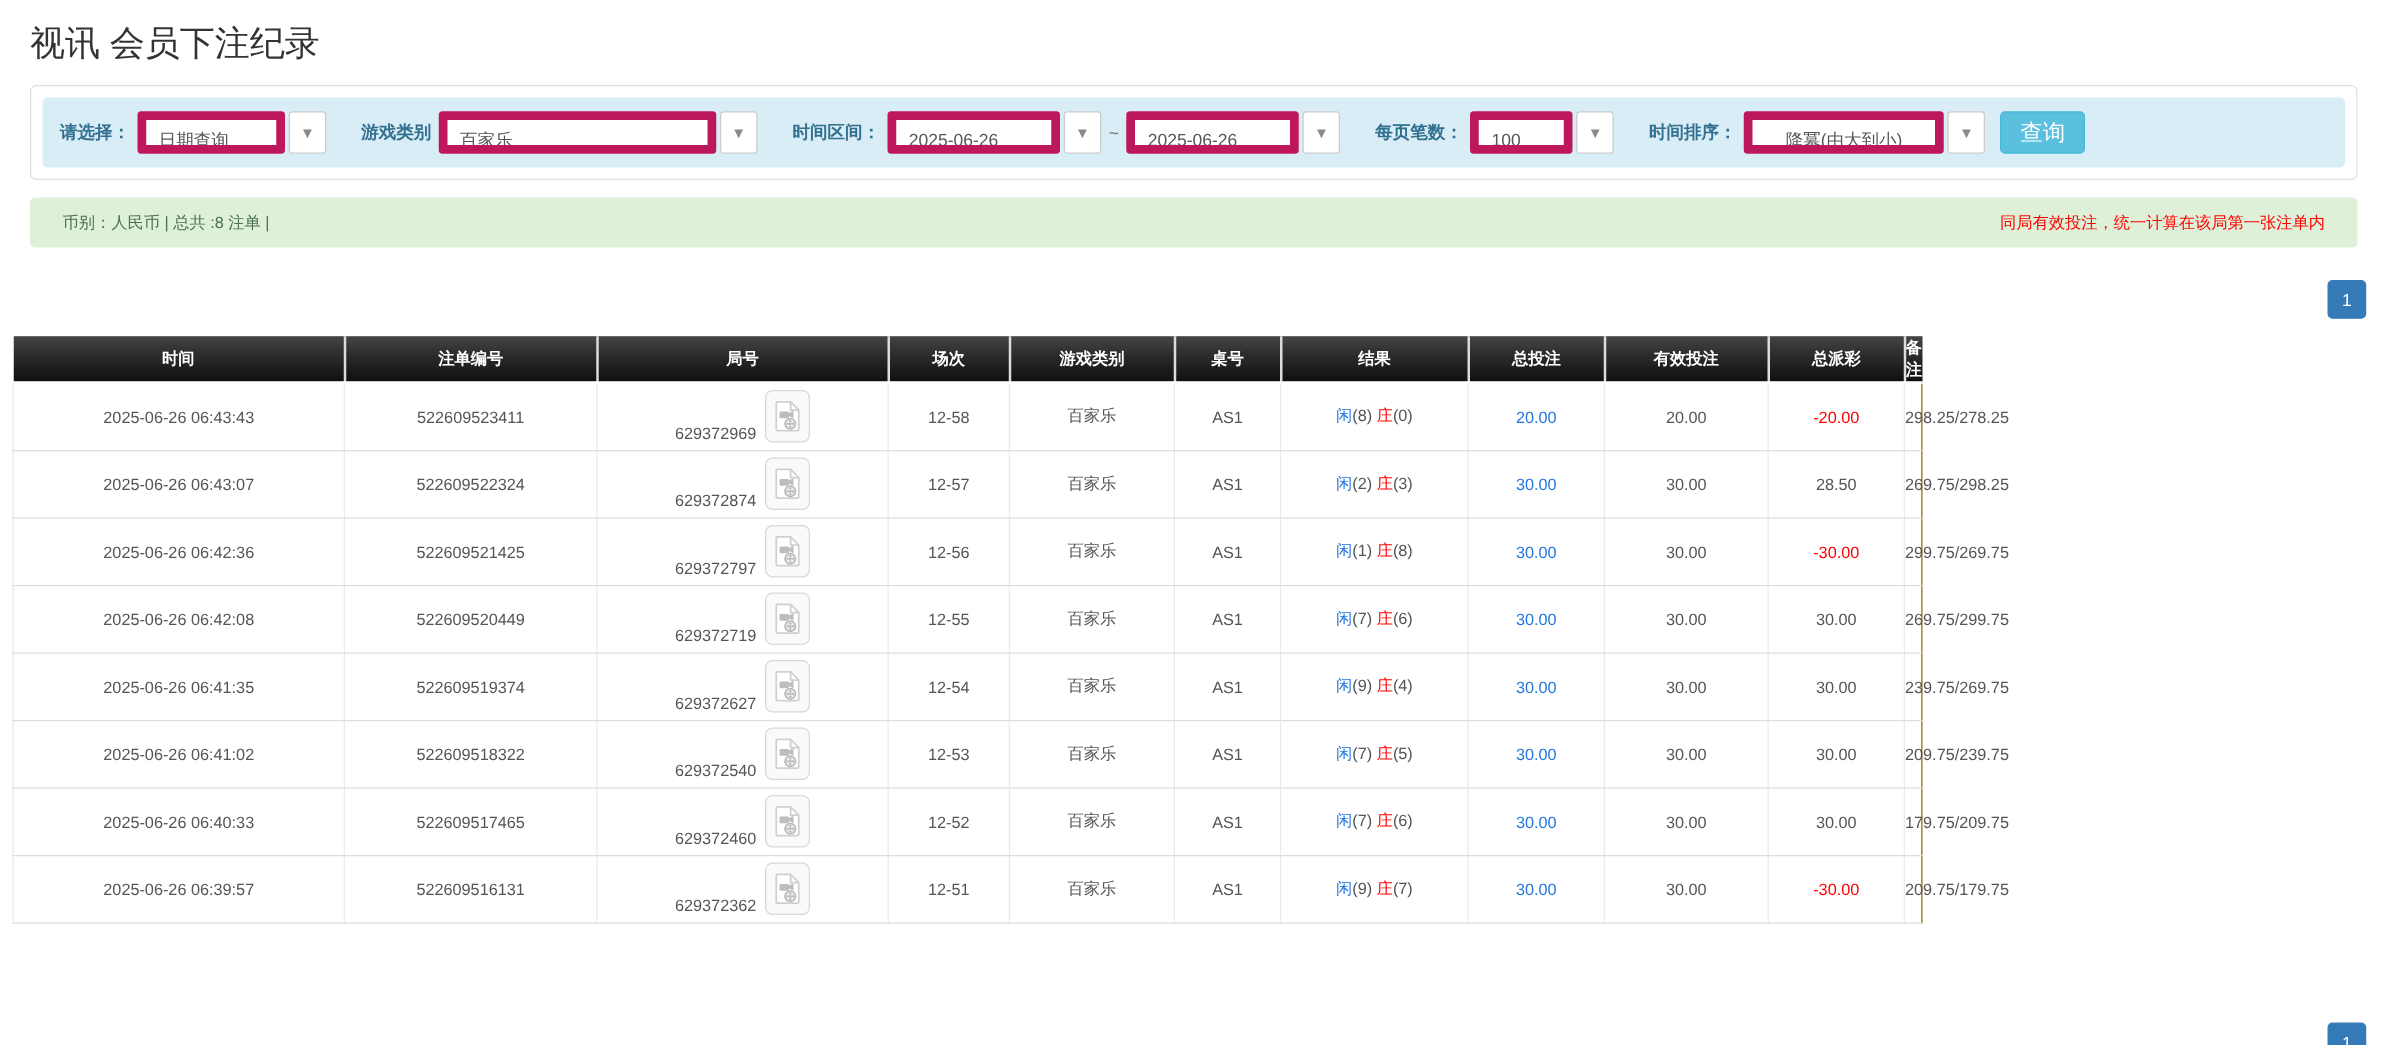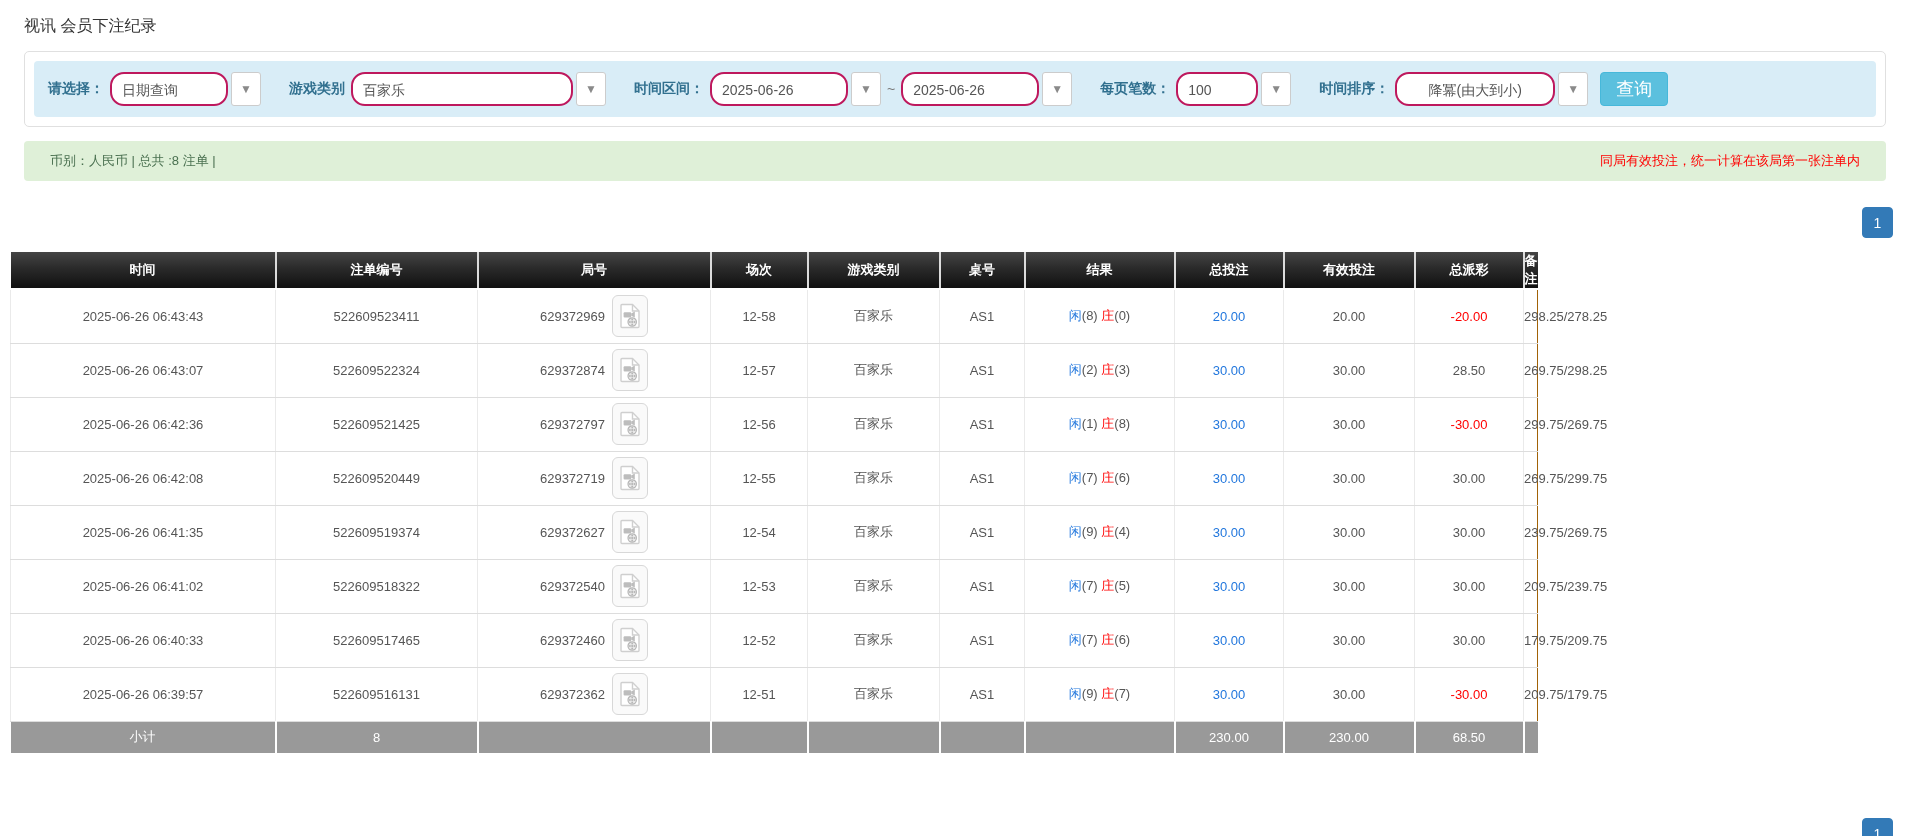--- a/index.html
+++ b/index.html
@@ -1,29 +1,29 @@
 <!DOCTYPE html>
 <html><head>
 <meta charset="utf-8">
 <style>
   * { box-sizing: border-box; margin: 0; padding: 0; }
   html, body {
     width: 1910px; height: 836px; overflow: hidden; background: #fff;
     font-family: "Liberation Sans", "DejaVu Sans", sans-serif;
     position: relative;
   }
-  .page-title { margin: 16px 24px 14px; font-size: 16px; font-weight: 400; color: #333; }
+  .page-title { margin: 16px 24px 14px; font-size: 28px; font-weight: 400; color: #333; }
 
   .filter-panel { margin: 0 24px; border: 1px solid #e0e0e0; border-radius: 5px; padding: 9px; background: #fff; }
   .filter-bar { background: #d9edf7; border-radius: 4px; padding: 11px 12px; display: flex; align-items: center; }
   .flabel { color: #31708f; font-weight: bold; font-size: 14px; white-space: nowrap; margin: 0 6px 0 28px; }
   .flabel:first-child { margin-left: 2px; }
   .combo { display: flex; align-items: center; }
   .combo .val {
-    background: #fff; border: 2px solid #be185d; border-radius: 14px; height: 34px;
+    background: #fff; border: 7px solid #be185d; border-radius: 3px; height: 34px;
     line-height: 32px; padding: 0 10px; font-size: 14px; color: #555; overflow: hidden; white-space: nowrap;
   }
   .combo .arrow {
     width: 30px; height: 34px; background: #fff; border: 1px solid #ccc; border-radius: 3px;
     display: flex; align-items: center; justify-content: center; color: #8a8a8a; font-size: 12px;
     margin-left: 3px; cursor: pointer;
   }
   .w-select .val { width: 118px; }
   .w-game .val { width: 222px; }
   .w-date .val { width: 138px; }
@@ -61,21 +61,21 @@
     border-bottom: 1px solid #ddd; border-right: 1px solid #eaeaea;
   }
   tbody td:first-child { border-left: 1px solid #eaeaea; }
   tbody td:last-child { border-right: 1px solid #a16207; }
   tfoot td {
     height: 33px; background: #999; color: #fff; text-align: center; font-size: 13px;
     border-right: 2px solid #fff; border-bottom: 2px solid #fff;
   }
   tfoot td:last-child { border-right: none; }
 
-  .round-wrap { display: inline-flex; align-items: center; justify-content: center; }
+  .round-wrap { display: inline-flex; align-items: flex-end; justify-content: center; }
   .video-btn {
     width: 36px; height: 42px; border: 1px solid #d8d8d8; border-radius: 6px; background: #fafafa;
     display: inline-flex; align-items: center; justify-content: center; margin-left: 7px; cursor: pointer;
   }
   .res-p { color: #2277dd; }
   .res-b { color: #ff0000; }
   .res-n { color: #555; }
   .bet-link { color: #2277dd; cursor: pointer; }
   .payout-neg { color: #ff0000; }
 </style>
@@ -391,31 +391,18 @@
         <td>百家乐</td>
         <td>AS1</td>
         <td><span class="res-p">闲</span><span class="res-n">(9)</span> <span class="res-b">庄</span><span class="res-n">(7)</span></td>
         <td><span class="bet-link">30.00</span></td>
         <td>30.00</td>
         <td class="payout-neg">-30.00</td>
         <td>209.75/179.75</td>
       </tr>
     </tbody>
     <tfoot>
-      <tr>
-        <td>小计</td>
-        <td>8</td>
-        <td></td>
-        <td></td>
-        <td></td>
-        <td></td>
-        <td></td>
-        <td>230.00</td>
-        <td>230.00</td>
-        <td>68.50</td>
-        <td></td>
-      </tr>
     </tfoot>
   </table>
 
 <div class="pager-bottom">
   <div class="page-btn">1</div>
 </div>
 
 </body></html>

